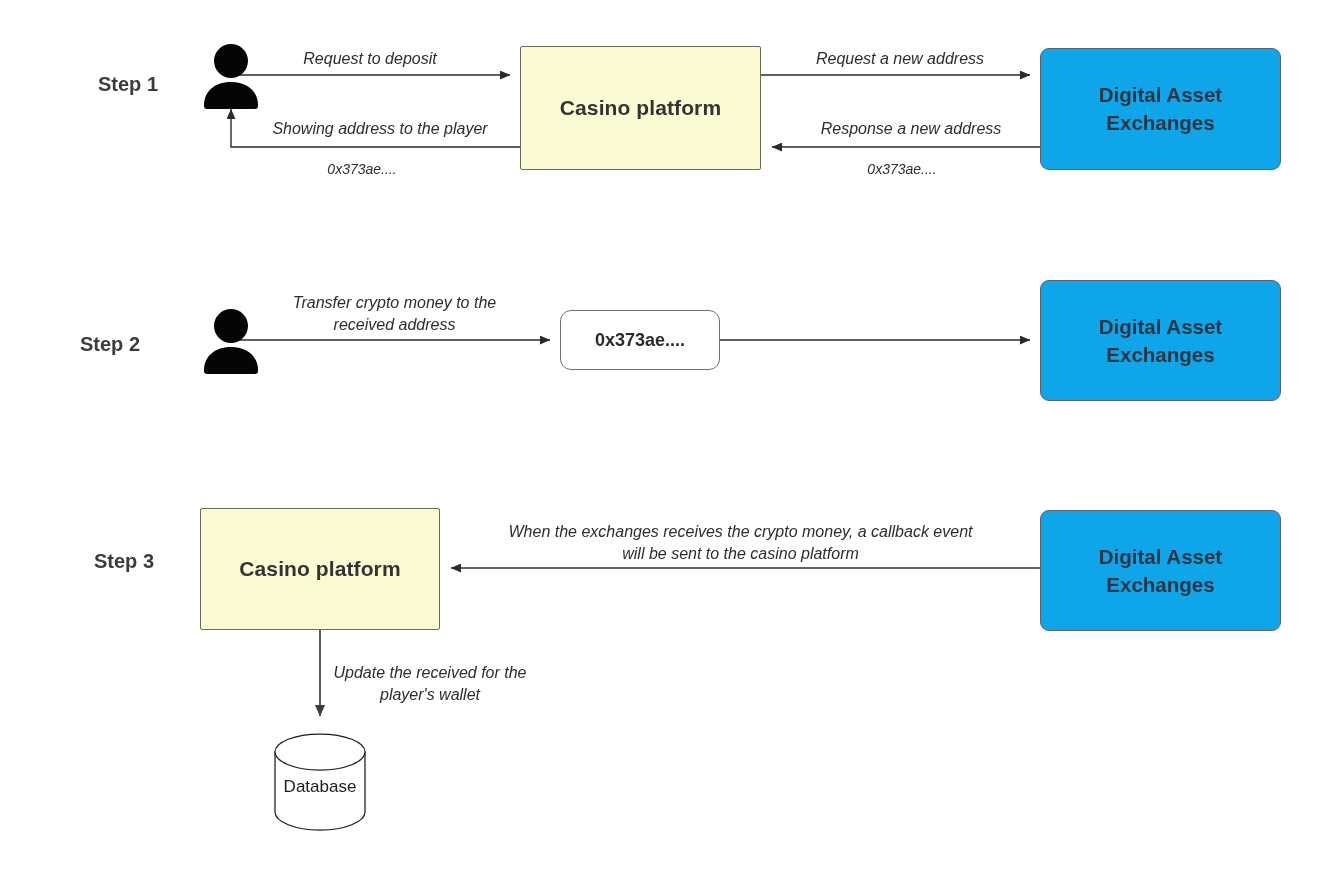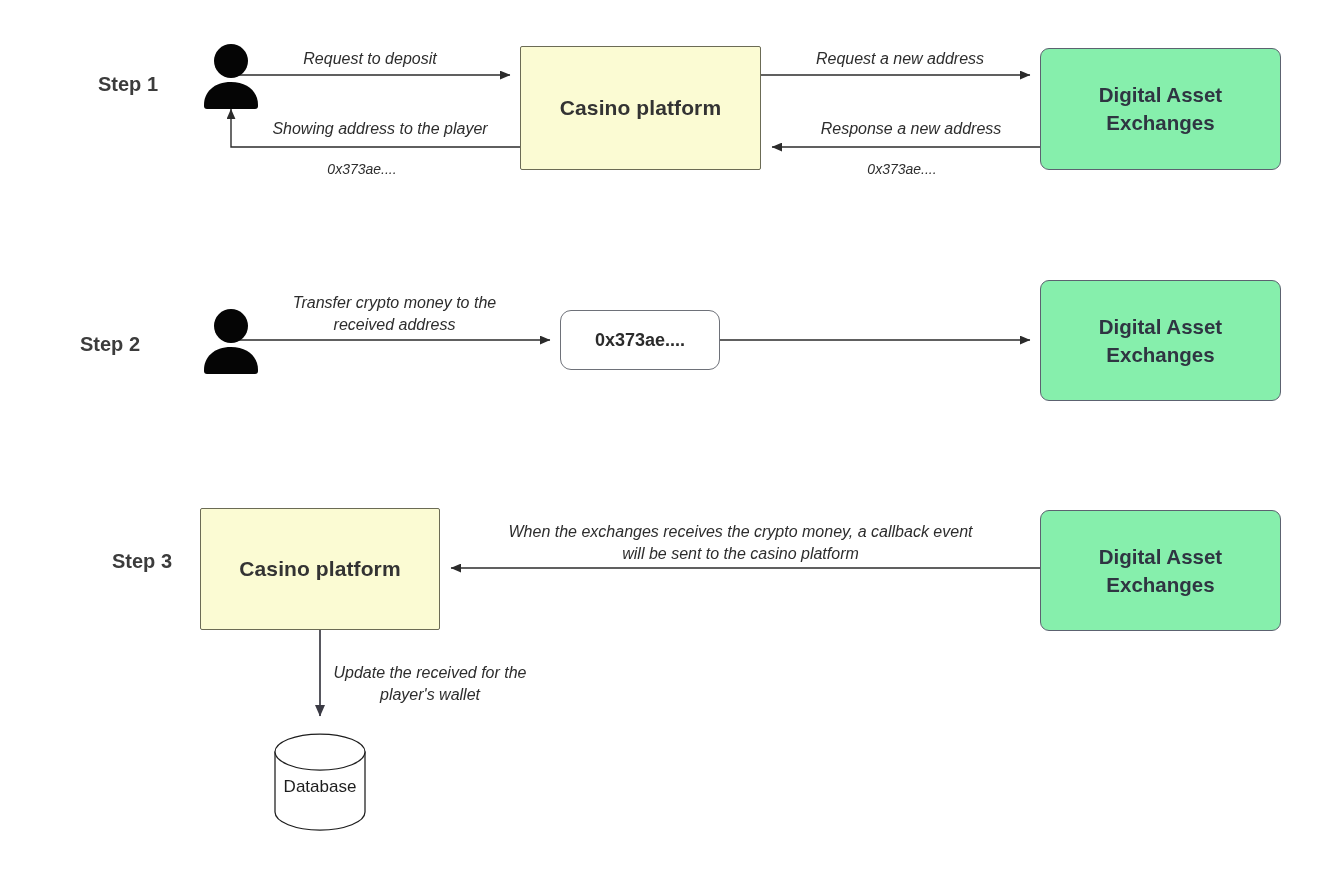--- a/index.html
+++ b/index.html
@@ -39,21 +39,21 @@
     background: #fbfbd3;
     border: 1.3px solid #6b6b55;
     border-radius: 2px;
     color: #333333;
     font-weight: bold;
     font-size: 21px;
     letter-spacing: 0.1px;
     align-items: center;
   }
   .node-exchange {
-    background: #86efac;
+    background: #0ea5e9;
     border: 1.3px solid #5c6270;
     border-radius: 9px;
     color: #2f3542;
     font-weight: bold;
     font-size: 20.5px;
     line-height: 1.35;
   }
   .node-address {
     background: #ffffff;
     border: 1.4px solid #6e7179;
@@ -129,21 +129,21 @@
     <path d="M 320 630 L 320 716" stroke="#3a3a44" stroke-width="1.7" fill="none" marker-end="url(#arrow-d)"></path>
 
     <g>
       <path d="M 275 752 L 275 812 A 45 18 0 0 0 365 812 L 365 752 Z" fill="#ffffff" stroke="#1d1d1d" stroke-width="1.25"></path>
       <ellipse cx="320" cy="752" rx="45" ry="18" fill="#ffffff" stroke="#1d1d1d" stroke-width="1.25"></ellipse>
     </g>
   </svg>
 
   <div class="step-label" style="left:78px; top:73px;">Step 1</div>
   <div class="step-label" style="left:60px; top:333px;">Step 2</div>
-  <div class="step-label" style="left:92px; top:550px;">Step 3</div>
+  <div class="step-label" style="left:74px; top:550px;">Step 3</div>
 
   <div class="actor" style="left:200px; top:43px; width:62px; height:66px;">
     <svg width="62" height="66" viewBox="0 0 62 66">
       <circle cx="31" cy="18" r="17" fill="#050505"></circle>
       <path d="M 31 39 C 14 39 4 49 4 62 L 4 63 A 3 3 0 0 0 7 66 L 55 66 A 3 3 0 0 0 58 63 L 58 62 C 58 49 48 39 31 39 Z" fill="#050505"></path>
     </svg>
   </div>
 
   <div class="actor" style="left:200px; top:308px; width:62px; height:66px;">
     <svg width="62" height="66" viewBox="0 0 62 66">

